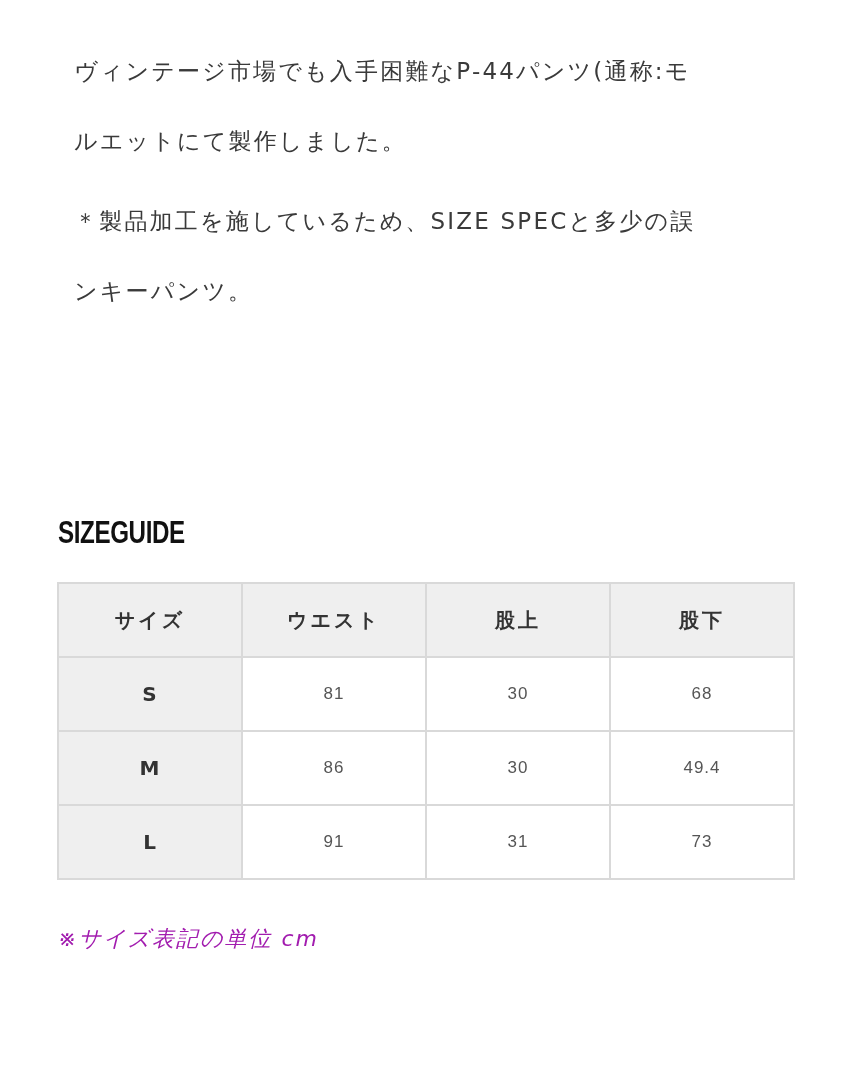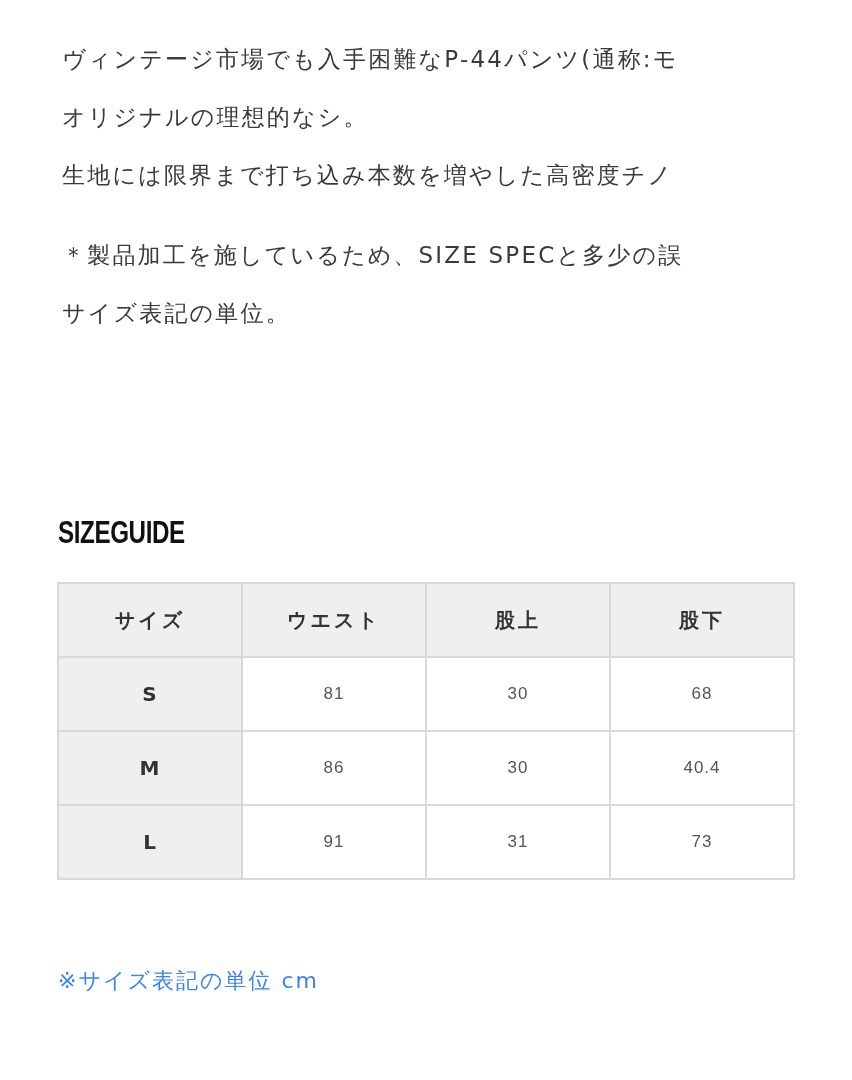--- a/index.html
+++ b/index.html
@@ -1,41 +1,40 @@
 <!DOCTYPE html>
 <html><head>
 <meta charset="utf-8">
 <style>
   html, body { margin: 0; padding: 0; background: #ffffff; }
   body { width: 852px; height: 1080px; position: relative; overflow: hidden;
          font-family: "DejaVu Sans", "Liberation Sans", sans-serif; color: #333333; }
   .desc { position: absolute; left: 58px; top: 28px; width: 740px; }
-  .desc p { margin: 4px; font-size: 23px; line-height: 54px; letter-spacing: 2.2px; color: #3a3a3a; }
+  .desc p { margin: 16px; font-size: 23px; line-height: 54px; letter-spacing: 2.2px; color: #3a3a3a; }
   .desc p.gap { margin-top: 26px; }
   .title { position: absolute; left: 58px; top: 515px; font-family: "Liberation Sans", sans-serif;
            font-weight: 700; font-size: 31px; letter-spacing: -0.5px; color: #111111;
            transform: scaleX(0.78); transform-origin: left center; }
   table.size { position: absolute; left: 57px; top: 582px; width: 738px; border-collapse: collapse;
                table-layout: fixed; }
   table.size td, table.size th { border: 2px solid #d9d9d9; height: 72px; text-align: center;
                vertical-align: middle; padding: 0; }
   table.size th { background: #efefef; font-weight: 700; font-size: 20px; color: #333333; letter-spacing: 3px; }
   table.size td { font-size: 17px; color: #555555; font-family: "Liberation Sans", sans-serif; letter-spacing: 1px; }
   table.size td.sz { background: #efefef; font-weight: 700; color: #333333; font-family: "DejaVu Sans", sans-serif; font-size: 20px; }
-  .note { position: absolute; left: 58px; top: 966px; font-size: 22px; color: #3b82f6; letter-spacing: 2px; }
+  .note { position: absolute; left: 58px; top: 924px; font-size: 22px; color: #a21caf; letter-spacing: 2px; font-style: italic; }
 </style>
 </head>
 <body>
 
 <div class="desc">
   <p>ヴィンテージ市場でも入手困難なP-44パンツ(通称:モ</p>
-  <p>オリジナルの理想的なシ。</p>
-  <p>生地には限界まで打ち込み本数を増やした高密度チノ</p>
+  <p>ルエットにて製作しました。</p>
   <p class="gap">＊製品加工を施しているため、SIZE SPECと多少の誤</p>
-  <p>サイズ表記の単位。</p>
+  <p>ンキーパンツ。</p>
 </div>
 
 <div class="title">SIZEGUIDE</div>
 
 <table class="size">
   <tbody>
       <tr>
     <th>サイズ</th>
     <th>ウエスト</th>
     <th>股上</th>
@@ -44,21 +43,21 @@
   <tr>
     <td class="sz">S</td>
     <td>81</td>
     <td>30</td>
     <td>68</td>
   </tr>
   <tr>
     <td class="sz">M</td>
     <td>86</td>
     <td>30</td>
-    <td>40.4</td>
+    <td>49.4</td>
   </tr>
   <tr>
     <td class="sz">L</td>
     <td>91</td>
     <td>31</td>
     <td>73</td>
   </tr>
 </tbody>
   </table>
 

